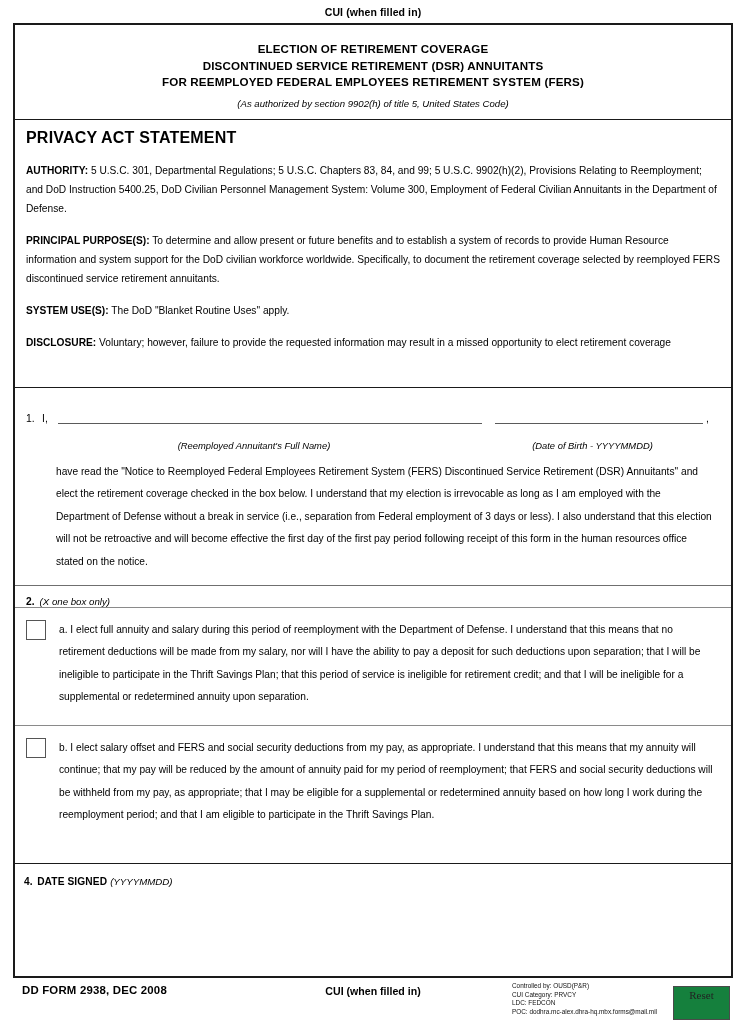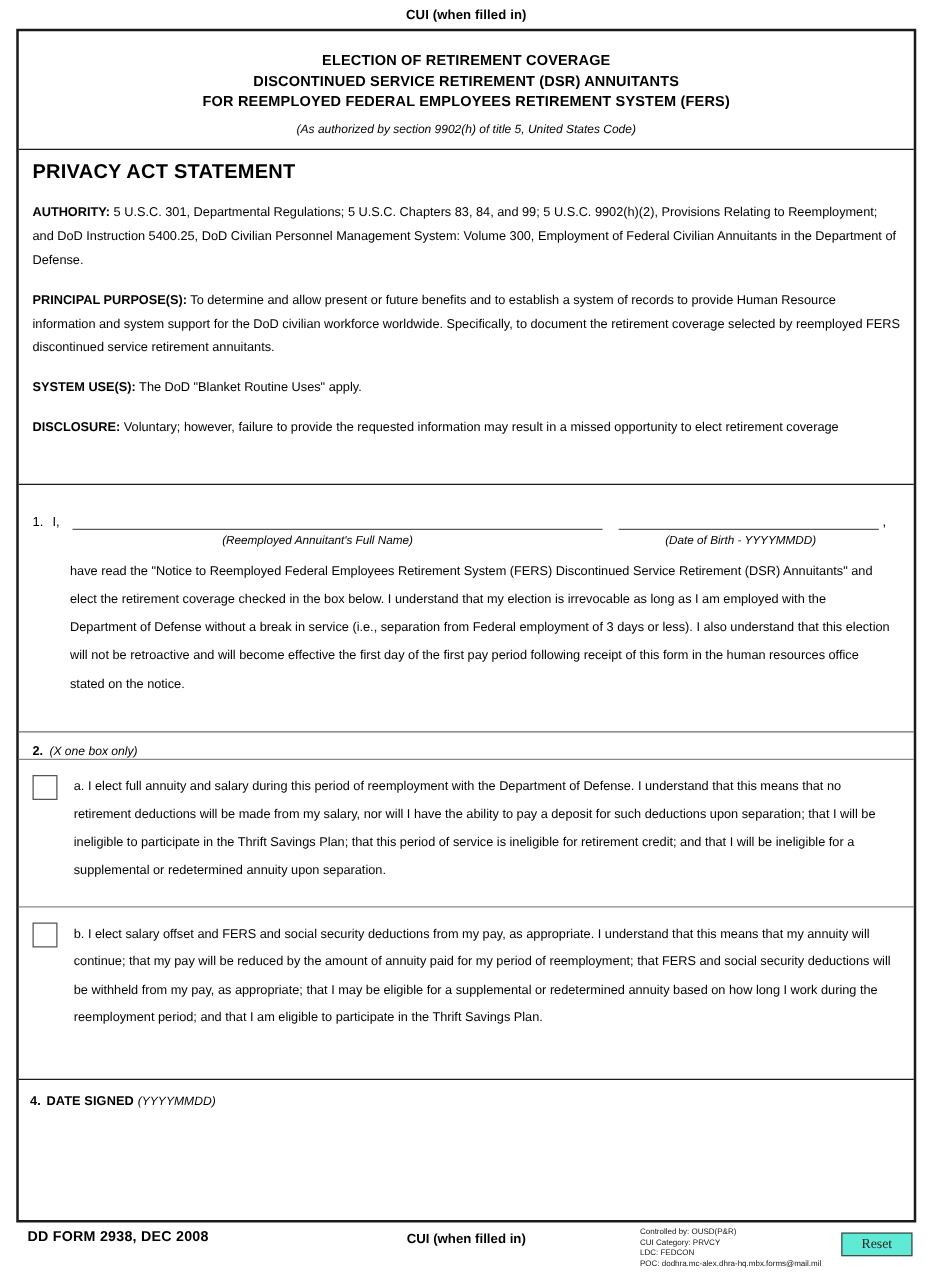--- a/index.html
+++ b/index.html
@@ -113,21 +113,21 @@
     flex: 0 0 208px;
     border-bottom: 1.1px solid #5a5a5a;
     height: 14px;
   }
   .sec1-comma {
     font-size: 10.4px;
     margin-left: 3px;
   }
   .caption-row {
     display: flex;
-    margin-top: 2px;
+    margin-top: 16px;
   }
   .cap-name {
     flex: 0 0 456px;
     text-align: center;
     font-size: 9.4px;
     font-style: italic;
   }
   .cap-dob {
     flex: 0 0 221px;
     text-align: center;
@@ -243,23 +243,23 @@
     top: 0px;
     font-size: 6.4px;
     line-height: 8.6px;
     color: #111111;
   }
   .reset-btn {
     position: absolute;
     left: 673px;
     top: 4px;
     width: 57px;
-    height: 19px;
+    height: 34px;
     border: 1.2px solid #4a4a4a;
-    background: #5eead4;
+    background: #15803d;
     font-family: "Liberation Serif", serif;
     font-size: 11px;
     color: #222222;
     text-align: center;
     line-height: 17px;
     box-sizing: border-box;
   }
 </style>
 </head>
 <body>

